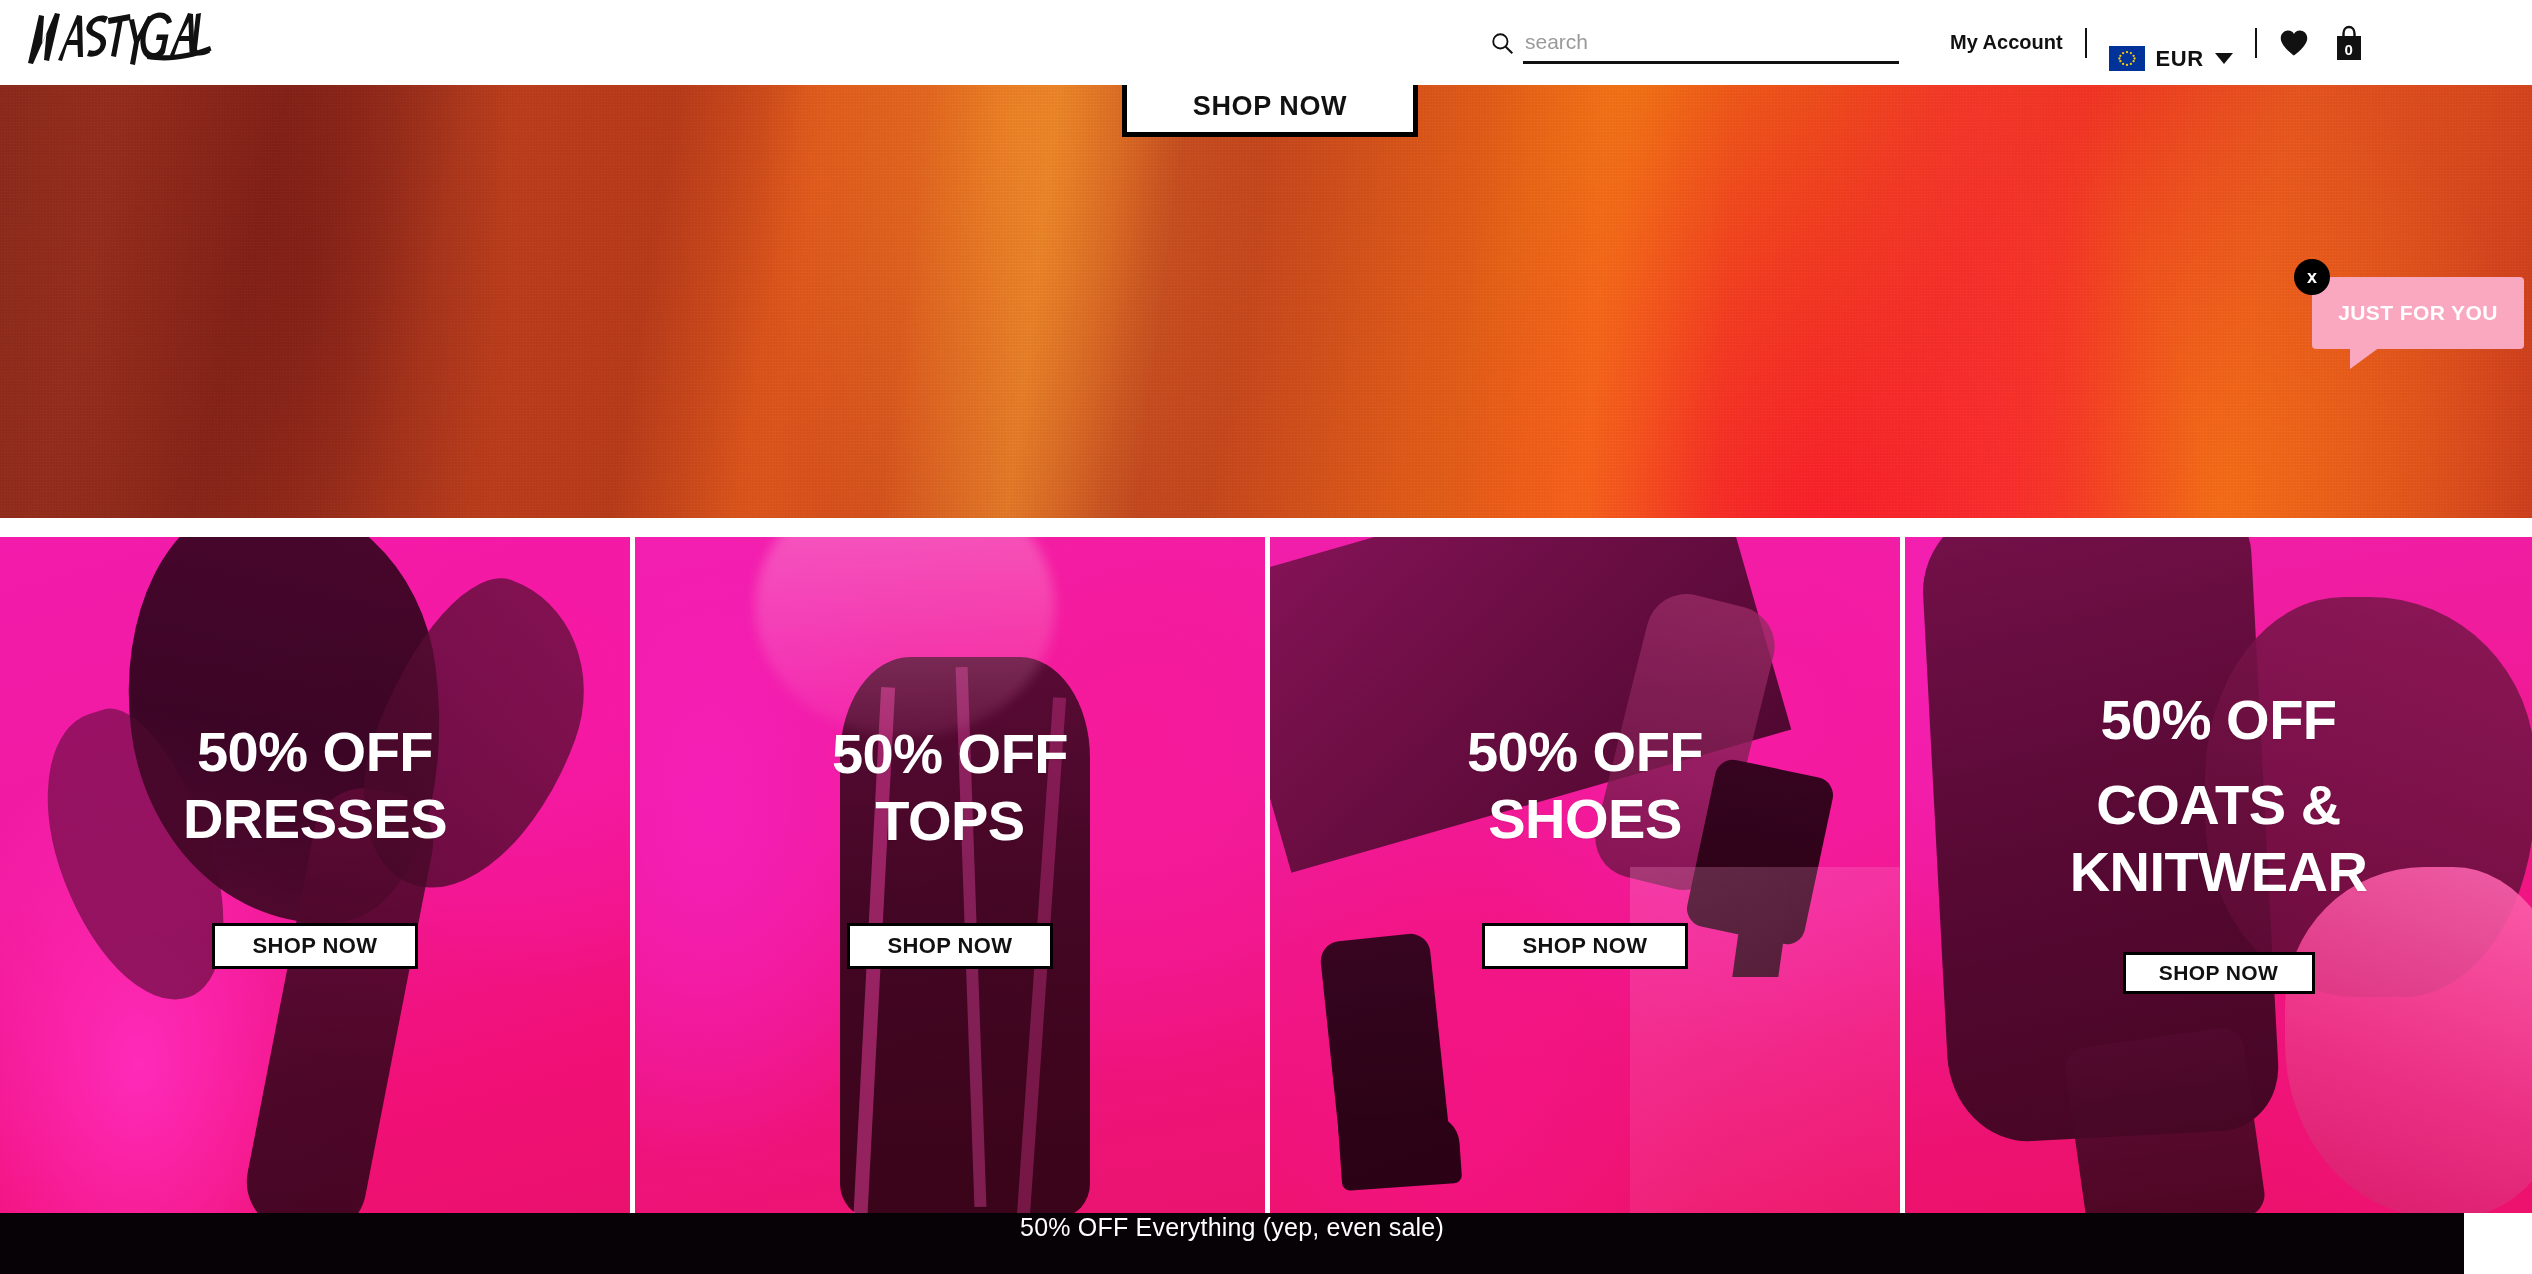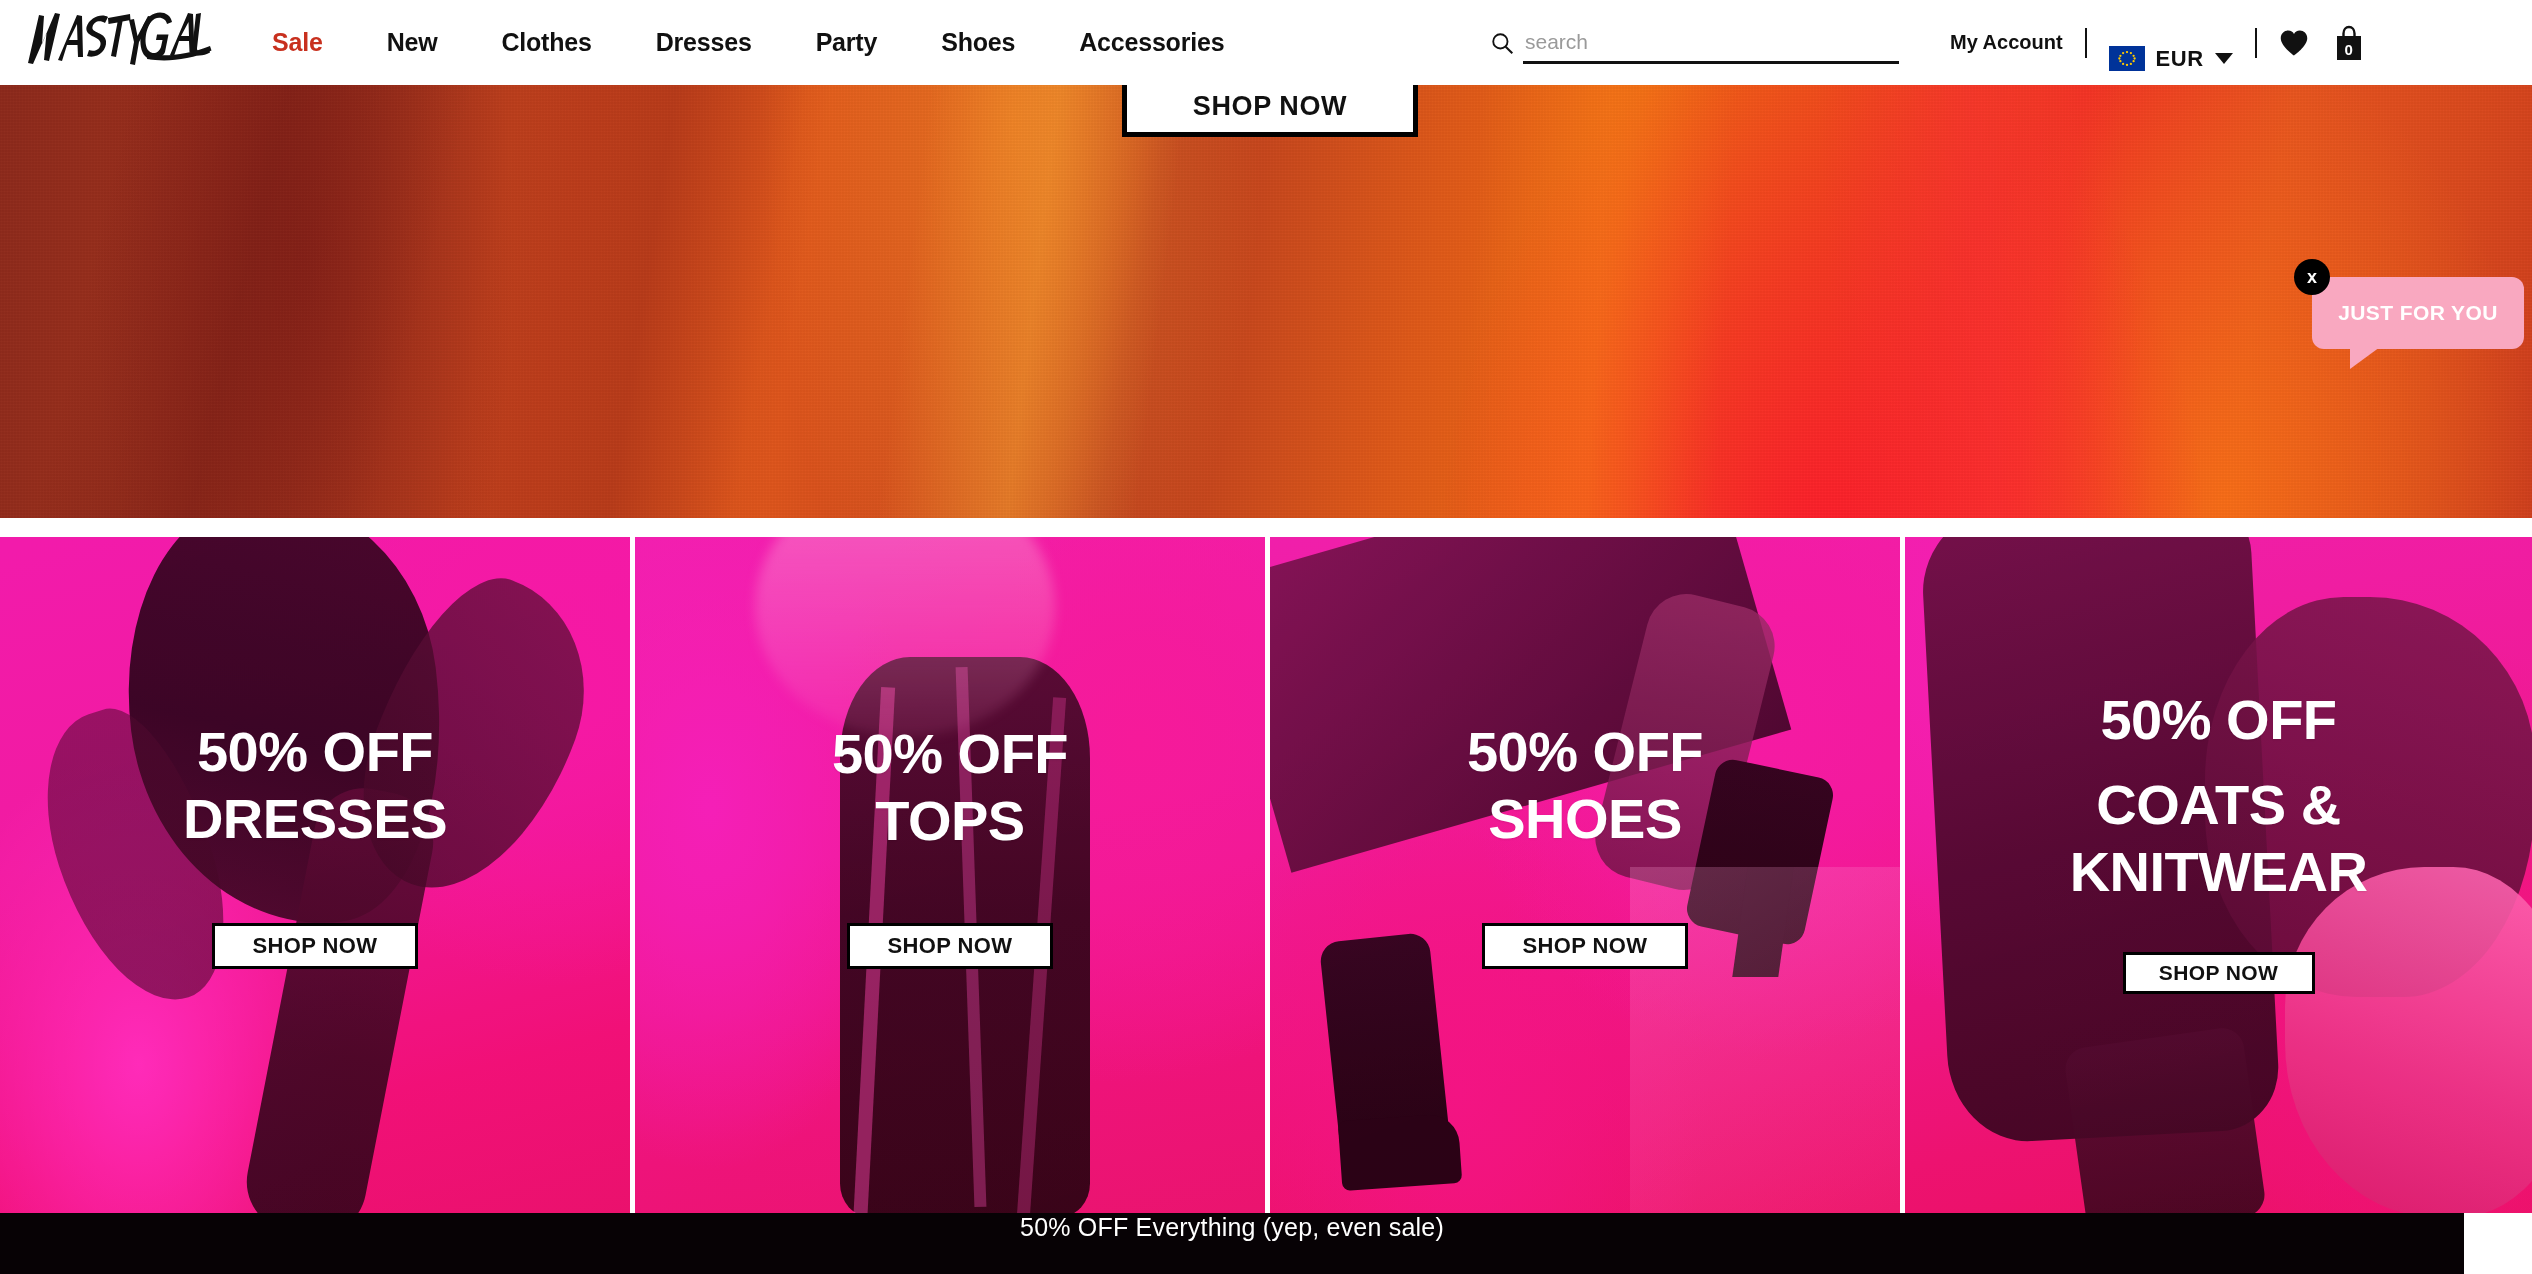--- a/index.html
+++ b/index.html
@@ -128,21 +128,21 @@
     font-size:27px; font-weight:bold; letter-spacing:0.6px;
     color:#111111; cursor:pointer; z-index:8;
   }
 
   
   #just-for-you{
     position:absolute; left:2312px; top:192px; z-index:9;
   }
   #jfy-bubble{
     position:relative; background:#F9A8C0;
-    width:212px; height:72px; border-radius:12px;
+    width:212px; height:72px; border-radius:4px;
     display:flex; align-items:center; justify-content:center;
     cursor:pointer;
   }
   #jfy-bubble:after{
     content:""; position:absolute; left:38px; bottom:-20px;
     width:0;height:0;
     border-left:0 solid transparent;
     border-right:30px solid transparent;
     border-top:22px solid #F9A8C0;
   }
@@ -222,29 +222,20 @@
         <path d="M290 34 C288 20 268 16 258 30 C246 46 243 78 254 88 C262 96 274 92 278 80 L281 66 L268 66 L270 55 L293 55 L286 90 C280 105 256 110 246 98 C230 80 236 34 256 18 C272 5 297 10 300 30 Z"></path>
 
         <path d="M296 96 L332 12 L342 14 L345 90 L335 90 L334 68 L314 68 L304 98 Z M318 58 L334 58 L333 30 Z"></path>
 
         <path d="M348 14 L358 12 L350 82 C349 88 354 90 362 87 L374 82 L376 91 C362 99 342 101 340 86 Z"></path>
         <path d="M252 94 C286 100 330 96 376 78 L379 87 C332 107 286 110 250 104 Z"></path>
       </g>
     </svg>
   </div>
 
-  <nav id="mainnav">
-    <a class="navlink sale">Sale</a>
-    <a class="navlink">New</a>
-    <a class="navlink">Clothes</a>
-    <a class="navlink">Dresses</a>
-    <a class="navlink">Party</a>
-    <a class="navlink">Shoes</a>
-    <a class="navlink">Accessories</a>
-  </nav>
 
   <div id="searchwrap">
     <span id="search-icon">
       <svg viewBox="0 0 24 24" fill="none" stroke="#111111" stroke-width="1.7">
         <circle cx="10.5" cy="10.5" r="6.6"></circle>
         <line x1="15.4" y1="15.4" x2="21.5" y2="21.5" stroke-width="1.9"></line>
       </svg>
     </span>
     <input id="search-input" type="text" placeholder="search" style="">
   </div>

